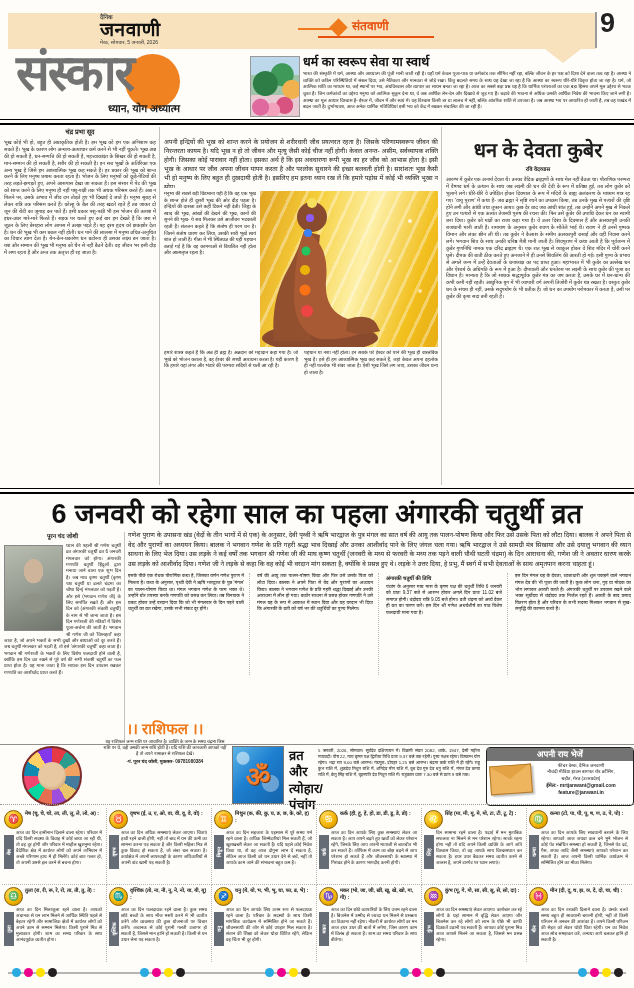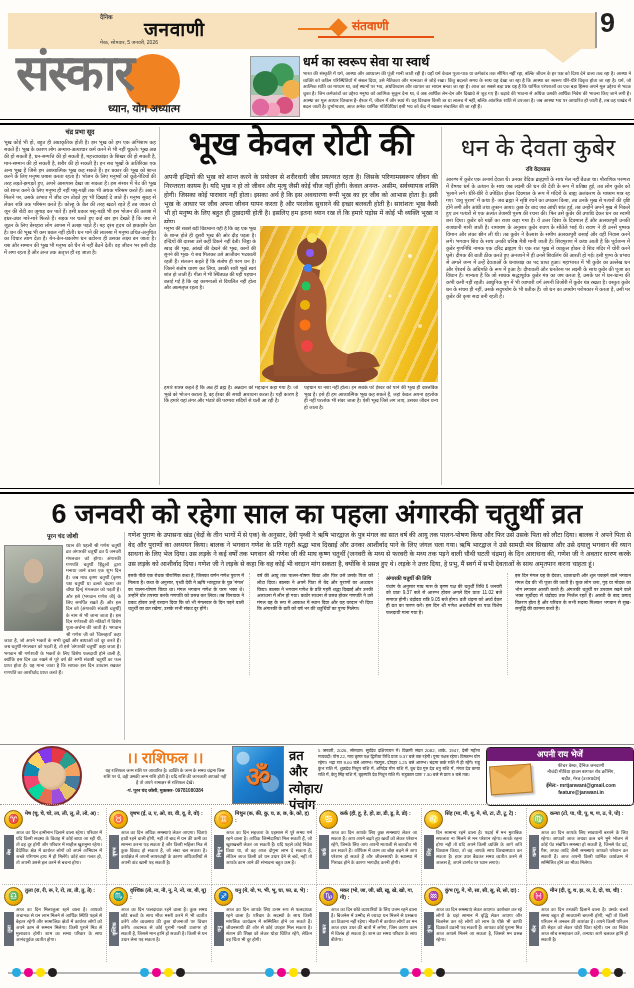--- a/index.html
+++ b/index.html
@@ -10,21 +10,21 @@
   .clip{overflow:hidden;}
 
   
   .band{left:8px;top:13px;width:588px;height:36px;background:#f7e2bd;}
   .band-tail{left:545px;top:49px;width:0;height:0;border-left:18px solid transparent;
              border-right:18px solid transparent;border-top:14px solid #f7e2bd;}
   .pagenum{left:600px;top:8px;font-size:27px;font-weight:bold;color:#222;}
   .pagenum-bar{left:595px;top:12px;width:2px;height:36px;background:#9b9b9b;}
   .masthead{left:100px;top:14px;line-height:1;}
   .masthead .daily{font-size:6px;color:#444;font-weight:bold;}
-  .masthead .title{font-size:19px;font-weight:800;letter-spacing:.5px;color:#111;margin-left:44px;}
+  .masthead .title{font-size:19px;font-weight:800;letter-spacing:.5px;color:#111;}
   .masthead .dateline{font-size:5px;color:#333;margin-top:1px;}
   .strip-line{left:298px;top:28px;width:36px;height:2px;background:#ef7a1c;}
   .diamond{left:332px;top:21px;width:13px;height:13px;background:#ef7a1c;transform:rotate(45deg);}
   .strip-label{left:352px;top:17px;font-size:12px;font-weight:bold;color:#e8500f;}
   .strip-underline{left:318px;top:36px;width:116px;height:2px;background:#e8500f;}
 
   
   .logo-circle{left:125px;top:54px;width:55px;height:55px;border-radius:50%;background:#f08222;}
   .logo-text{left:16px;top:48px;font-size:50px;font-weight:800;letter-spacing:-2px;color:#737373;line-height:1;z-index:2;}
   .logo-tagline{left:108px;top:101px;font-size:10.5px;font-weight:bold;color:#222;z-index:2;}
@@ -55,21 +55,21 @@
   .main-lead{font-size:6.3px;line-height:1.42;margin-top:11px;height:50px;}
   .media-row{display:flex;margin-top:3px;}
   .side-text{width:92px;padding-right:4px;font-size:4.8px;line-height:1.38;height:156px;}
   .medi-img{width:178px;height:156px;position:relative;overflow:hidden;flex:none;
       background:
         repeating-linear-gradient(115deg, rgba(255,255,255,.35) 0 3px, rgba(255,255,255,0) 3px 14px),
         linear-gradient(105deg,#e2a31f 0%,#f6cf3b 28%,#fdf0a8 55%,#f2c01f 82%,#e8ad12 100%);}
   .bottom-row{display:flex;gap:6px;margin-top:3px;}
   .bottom-row .col{width:134px;font-size:4.8px;line-height:1.38;height:42px;}
   .rightcol{left:446px;top:127px;width:184px;}
-  .kuber-head{font-size:24px;font-weight:400;text-align:center;margin:3px 0 2px;}
+  .kuber-head{font-size:20px;font-weight:700;text-align:center;margin:9px 0 2px;}
   .kuber-byline{font-size:5.5px;font-weight:bold;text-align:center;margin-bottom:3px;}
   .rightcol .smalltext{height:310px;}
 
   
   .banner-head{left:0;top:494px;width:634px;text-align:center;font-size:27px;font-weight:700;color:#111;letter-spacing:.3px;}
   .banner-left{left:4px;top:532px;width:117px;}
   .banner-left .smalltext{font-size:4.6px;height:200px;}
   .author-photo{float:left;width:57px;height:84px;margin:2px 3px 2px 0;border:1px solid #888;
       background:
         radial-gradient(ellipse 16px 20px at 50% 30%, #cdb49a 0 60%, transparent 62%),
@@ -84,35 +84,35 @@
 
   .rule-thin{left:0;top:744px;width:634px;height:1px;background:#8f8f8f;}
 
   
   .wheel{left:22px;top:746px;width:56px;height:56px;border-radius:50%;border:2px solid #7e2b2b;
       background:conic-gradient(#e63946 0 30deg,#2a9d8f 30deg 60deg,#f4a261 60deg 90deg,#457b9d 90deg 120deg,
         #e9c46a 120deg 150deg,#9d4edd 150deg 180deg,#e76f51 180deg 210deg,#06d6a0 210deg 240deg,
         #ef476f 240deg 270deg,#118ab2 270deg 300deg,#ffd166 300deg 330deg,#8338ec 330deg 360deg);}
   .wheel::after{content:"";position:absolute;left:14px;top:14px;width:28px;height:28px;border-radius:50%;
       background:radial-gradient(circle at 45% 40%, #e8c8a0 0 55%, #b98a5e 100%);}
-  .rash-block{left:103px;top:750px;width:124px;text-align:center;}
+  .rash-block{left:103px;top:721px;width:124px;text-align:center;}
   .rash-title{font-size:15px;font-weight:800;color:#ef7a1c;line-height:1;}
   .rash-intro{font-size:4.4px;line-height:1.35;margin-top:3px;color:#222;}
   .rash-credit{font-size:4.6px;font-weight:bold;margin-top:1px;}
   .om-tile{left:232px;top:746px;width:50px;height:56px;border:1px solid #777;color:#f08030;
       display:flex;align-items:center;justify-content:center;font-size:27px;font-weight:bold;
       text-shadow:1px 1px 0 #7a2f00;
       background:
         radial-gradient(circle at 20% 20%, rgba(255,255,255,.5) 0 6px, transparent 7px),
         radial-gradient(circle at 75% 65%, rgba(255,255,255,.35) 0 8px, transparent 9px),
         linear-gradient(135deg,#5db6e8 0%,#1d7fd0 45%,#1563ab 100%);}
   .vrat-label{left:289px;top:748px;width:46px;font-size:13px;font-weight:800;line-height:1.25;color:#111;}
   .panchang{left:318px;top:748px;width:162px;height:55px;font-size:4.3px;line-height:1.4;color:#222;}
   .feedback{left:486px;top:747px;width:146px;height:57px;border:1.5px solid #222;border-radius:4px;background:#fff;}
-  .feedback-header{background:#701a75;color:#fff;font-size:8.5px;font-weight:bold;text-align:center;
+  .feedback-header{background:#737373;color:#fff;font-size:8.5px;font-weight:bold;text-align:center;
       height:13px;line-height:13px;border-radius:2px 2px 0 0;}
   .feedback-body{display:flex;align-items:center;padding:2px 3px;}
   .envelope{width:40px;height:27px;flex:none;background:#eeb45e;border:1px solid #b27b2e;position:relative;
       transform:rotate(-4deg);box-shadow:2px 2px 2px rgba(0,0,0,.25);}
   .envelope::before{content:"";position:absolute;left:0;top:0;width:0;height:0;
       border-left:19px solid transparent;border-right:19px solid transparent;border-top:13px solid #e3a344;}
   .feedback-lines{font-size:4.6px;line-height:1.4;text-align:center;flex:1;color:#222;}
   .feedback-lines .email{font-weight:bold;font-size:5px;}
 
   .dotted-rule{left:0;top:804px;width:634px;border-top:1px dotted #999;}
@@ -169,21 +169,20 @@
 <div class="abs rule-double" style="top:119px;"></div>
 
 <div class="abs leftcol">
   <div class="byline">चंद्र प्रभा सूद</div>
   <div class="smalltext just clip">भूख कोई भी हो, बहुत ही अप्राकृतिक होती है। इस भूख को हम एक अभिशाप कह सकते हैं। भूख के कारण लोग अन्याय-अत्याचार कर्म करने से भी नहीं चूकते। भूख अन्न की हो सकती है, धन-सम्पत्ति की हो सकती है, महत्त्वाकांक्षा के शिखर की हो सकती है, मान-सम्मान की हो सकती है, शरीर की हो सकती है। इन सब भूखों के अतिरिक्त एक अन्य भूख है जिसे हम आध्यात्मिक भूख कह सकते हैं। हर प्रकार की भूख को शान्त करने के लिए मनुष्य प्रयास करता रहता है। भोजन के लिए मनुष्यों को कूड़े-पेटियों की तरह लड़ते-झगड़ते हुए, अपने आसपास देखा जा सकता है। इस संसार में पेट की भूख को शान्त करने के लिए मनुष्य ही नहीं पशु-पक्षी तक भी अथक परिश्रम करते हैं। अन्न न मिलने पर, उसके अभाव में जीव दम तोड़ते हुए भी दिखाई दे जाते हैं। मनुष्य सुबह से लेकर रात्रि तक परिश्रम करते हैं। कोल्हू के बैल की तरह खटते रहते हैं तब जाकर दो जून की रोटी का जुगाड़ कर पाते हैं। इसी प्रकार पशु-पक्षी भी इस भोजन की तलाश में इधर-उधर मारे-मारे फिरते हैं। सड़क पर चलते हुए कई बार हम देखते हैं कि जरा से जूठन के लिए बेसहारा लोग आपस में उलझ पड़ते हैं। यह दृश्य हृदय को झकझोर देता है। धन की भूख भी कम प्रबल नहीं होती। धन पाने की लालसा में मनुष्य उचित-अनुचित का विचार त्याग देता है। येन-केन-प्रकारेण धन बटोरना ही उसका लक्ष्य बन जाता है। यश और सम्मान की भूख भी मनुष्य को चैन से नहीं बैठने देती। वह जीवन भर इसी दौड़ में लगा रहता है और अन्त तक अतृप्त ही रह जाता है।</div>
 </div>
 <div class="abs vline" style="left:159px;top:127px;height:358px;"></div>
 
 <div class="abs centercol">
   <div class="main-headline">
-    <div>भूख केवल रोटी की</div>
   </div>
   <div class="main-lead just clip">अपनी इन्द्रियों की भूख को शान्त करने के प्रयोजन से शरीरधारी जीव प्रयत्नरत रहता है। जिसके परिणामस्वरूप जीवन की निरन्तरता कायम है। यदि भूख न हो तो जीवन और मृत्यु जैसी कोई चीज नहीं होगी। केवल अनन्त- असीम, सर्वव्यापक शक्ति होगी। जिसका कोई पारावार नहीं होता। इसका अर्थ है कि इस अवधारणा रूपी भूख का हर जीव को आभास होता है। इसी भूख के आधार पर जीव अपना जीवन यापन करता है और परलोक सुधारने की इच्छा बलवती होती है। सारांशतः भूख कैसी भी हो मनुष्य के लिए बहुत ही दुखदायी होती है। इसलिए हम इतना ध्यान रख लें कि हमारे पड़ोस में कोई भी व्यक्ति भूखा न सोए।</div>
   <div class="media-row">
     <div class="side-text just clip">मनुष्य की सबसे बड़ी विडम्बना यही है कि वह एक भूख के शान्त होते ही दूसरी भूख की ओर दौड़ पड़ता है। इन्द्रियों की दासता उसे कहीं टिकने नहीं देती। जिह्वा के स्वाद की भूख, आंखों की देखने की भूख, कानों की सुनने की भूख- ये सब मिलकर उसे आजीवन भटकाती रहती हैं। संतजन कहते हैं कि संतोष ही परम धन है। जिसने संतोष धारण कर लिया, उसकी सारी भूखें स्वयं शांत हो जाती हैं। गीता में भी स्थितप्रज्ञ की यही पहचान बताई गई है कि वह कामनाओं से विचलित नहीं होता और आत्मतृप्त रहता है।</div>
     <div class="medi-img">
       <svg width="178" height="156" viewBox="0 0 178 156">
         <ellipse cx="60" cy="147" rx="58" ry="14" fill="#8a4a2e"></ellipse>
         <path d="M14 150 Q10 110 28 78 Q40 56 44 40 L60 44 Q58 70 50 92 Q44 118 52 150 Z" fill="#93502f"></path>
         <circle cx="52" cy="26" r="15" fill="#8a4a2e"></circle>
         <path d="M44 40 Q70 52 66 90 Q64 120 88 128 L112 136 Q92 150 60 148 Q36 142 34 108 Q34 66 44 40 Z" fill="#a85a34"></path>

